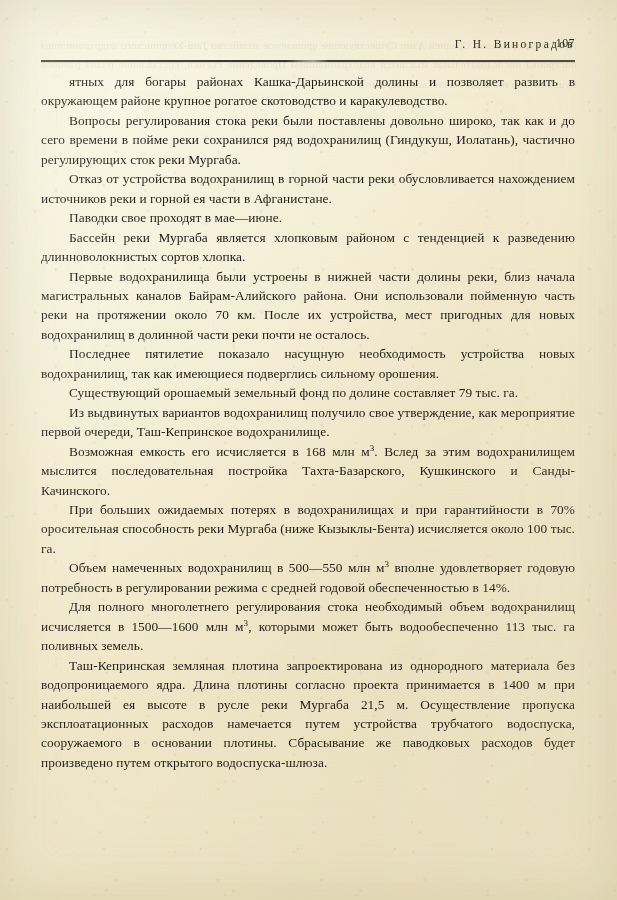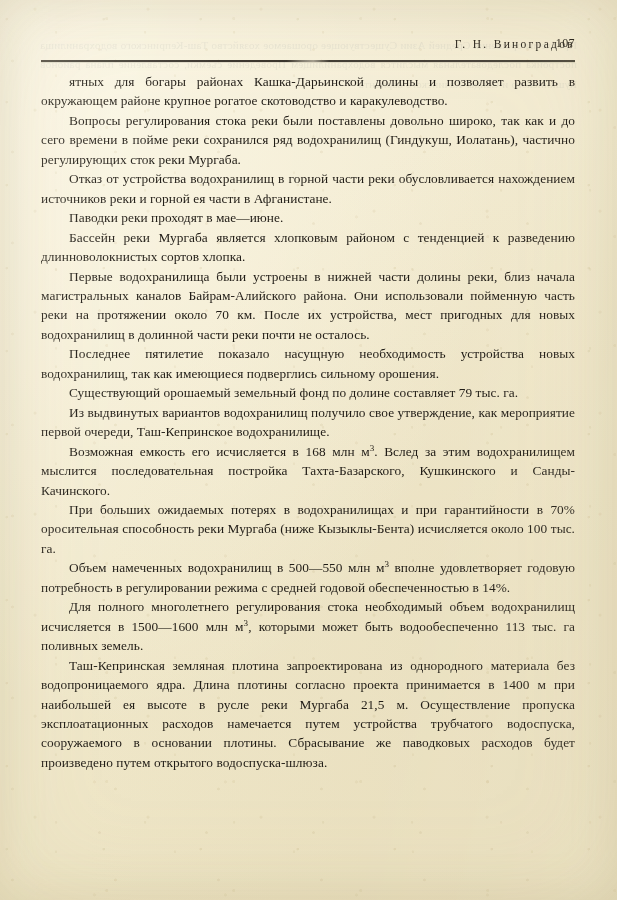--- a/index.html
+++ b/index.html
@@ -180,21 +180,21 @@
 
   <div class="header-rule"></div>
 
   <div class="body">
 
     <p class="para">ятных для богары районах Кашка-Дарьинской долины и позволяет развить в окружающем районе крупное рогатое скотоводство и каракулеводство.</p>
 
 
     <p class="para">Вопросы регулирования стока реки были поставлены довольно широко, так как и до сего времени в пойме реки сохранился ряд водохранилищ (Гиндукуш, Иолатань), частично регулирующих сток реки Мургаба.</p>
     <p class="para">Отказ от устройства водохранилищ в горной части реки обусловливается нахождением источников реки и горной ея части в Афганистане.</p>
-    <p class="para">Паводки реки проходят в мае—июне.</p>
+    <p class="para">Паводки свое проходят в мае—июне.</p>
     <p class="para">Бассейн реки Мургаба является хлопковым районом с тенденцией к разведению длинноволокнистых сортов хлопка.</p>
     <p class="para">Первые водохранилища были устроены в нижней части долины реки, близ начала магистральных каналов Байрам-Алийского района. Они использовали пойменную часть реки на протяжении около 70 км. После их устройства, мест пригодных для новых водохранилищ в долинной части реки почти не осталось.</p>
     <p class="para">Последнее пятилетие показало насущную необходимость устройства новых водохранилищ, так как имеющиеся подверглись сильному орошения.</p>
     <p class="para">Существующий орошаемый земельный фонд по долине составляет 79 тыс. га.</p>
     <p class="para">Из выдвинутых вариантов водохранилищ получило свое утверждение, как мероприятие первой очереди, Таш-Кепринское водохранилище.</p>
 
     <p class="para"><span>Возможная емкость его исчисляется в 168 млн м</span><sup>3</sup><span>. Вслед за этим водохранилищем мыслится последовательная постройка Тахта-Базарского, Кушкинского и Санды-Качинского.</span></p>
 
     <p class="para">При больших ожидаемых потерях в водохранилищах и при гарантийности в 70% оросительная способность реки Мургаба (ниже Кызыклы-Бента) исчисляется около 100 тыс. га.</p>
 

